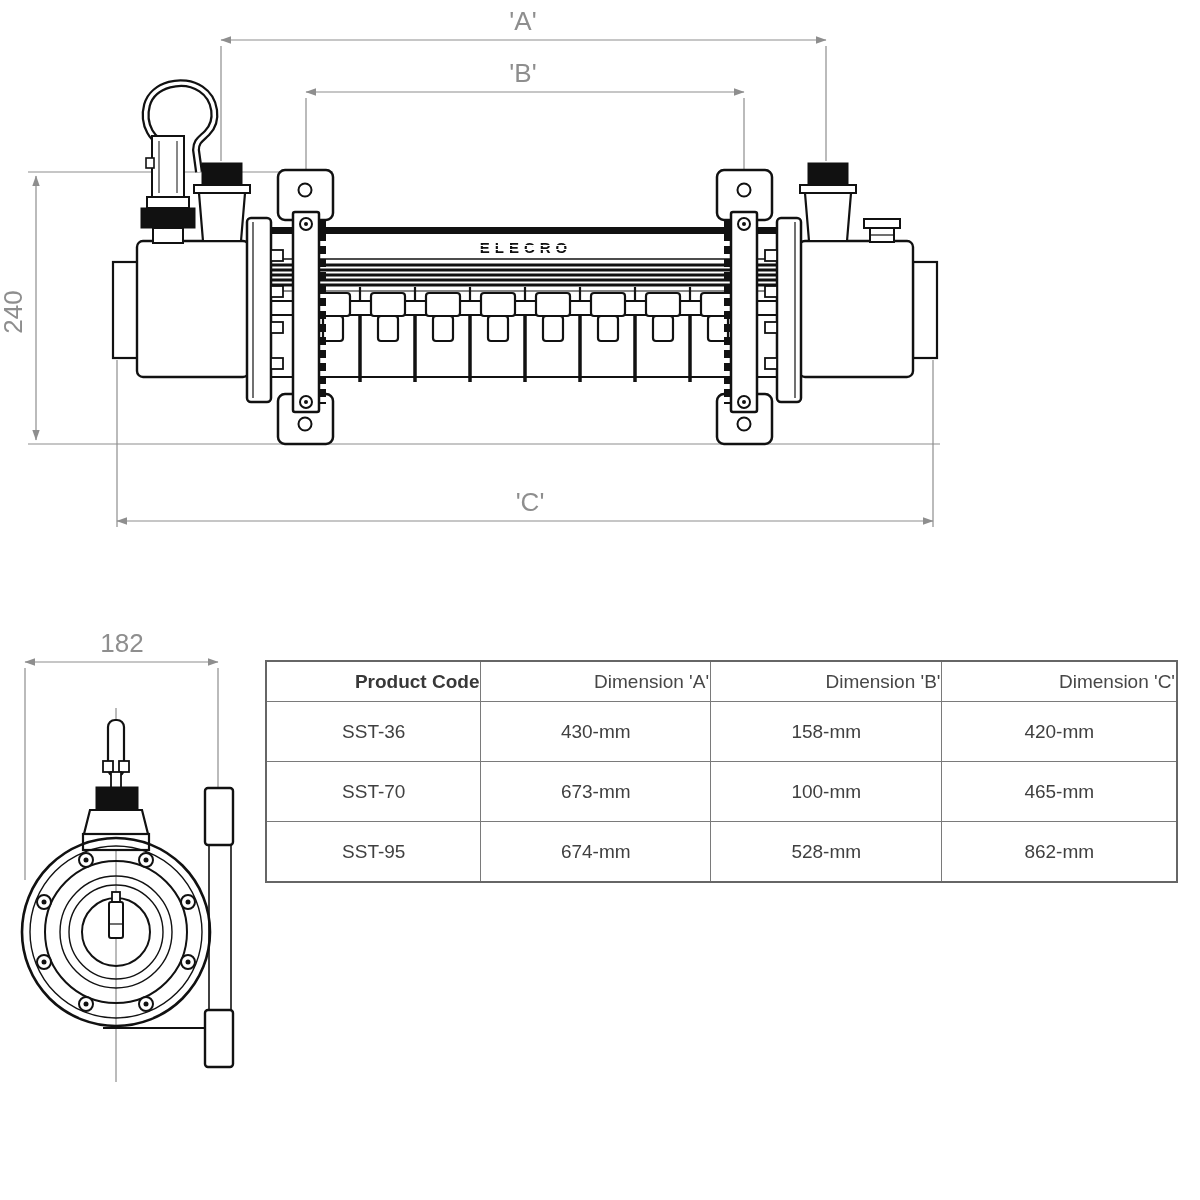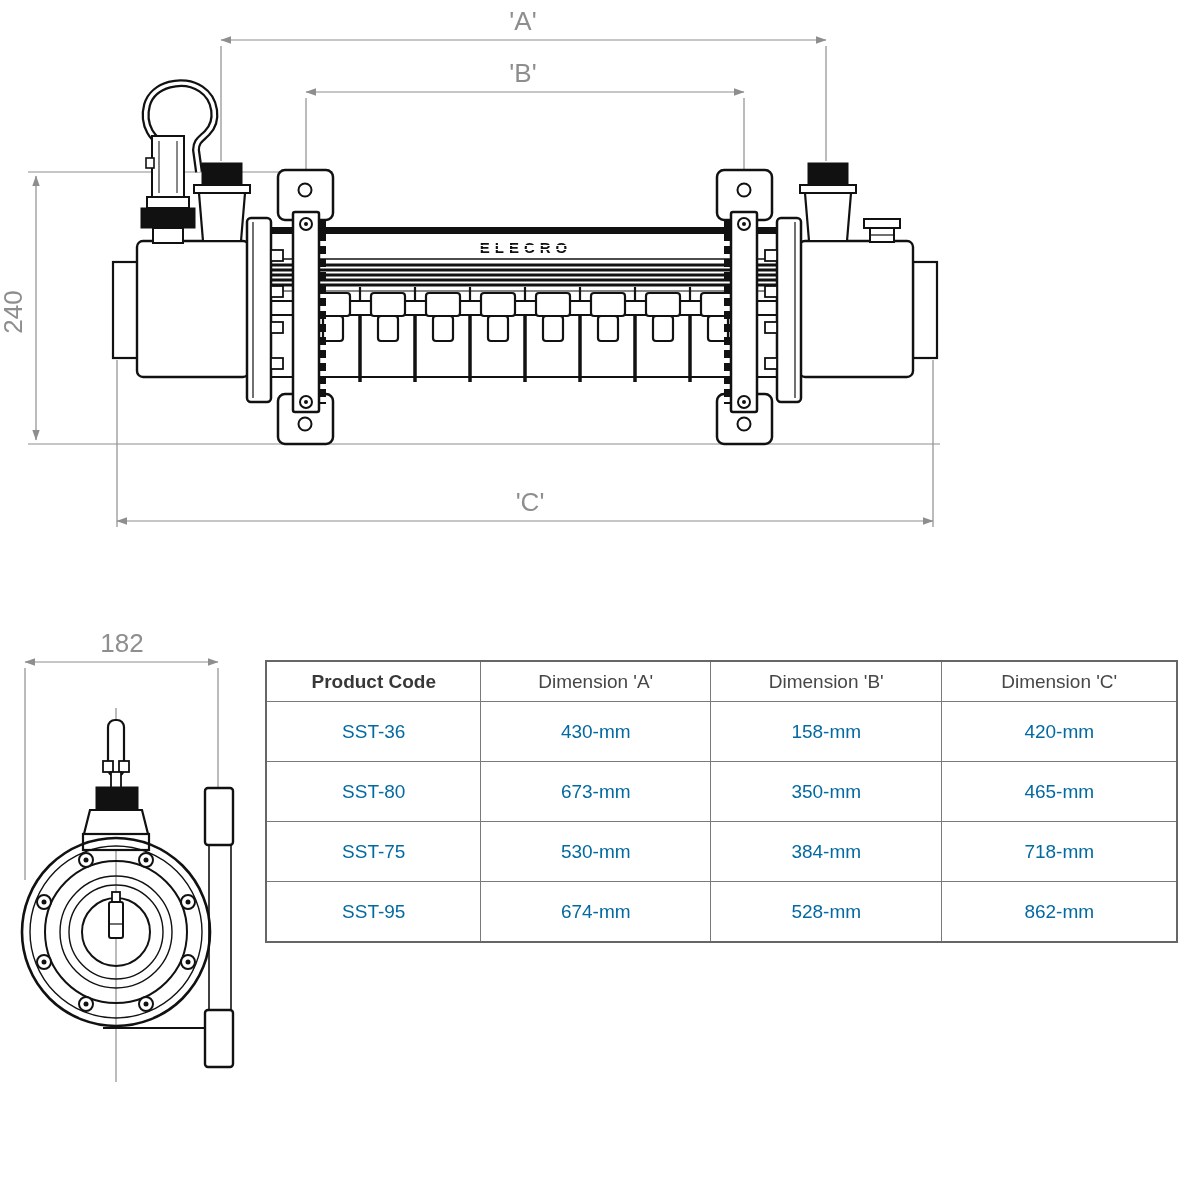--- a/index.html
+++ b/index.html
@@ -7,23 +7,23 @@
           font-family:"Liberation Sans",sans-serif;}
   svg text{font-family:"Liberation Sans",sans-serif;}
   .dimtxt{fill:#8e8e8e;font-size:26px;}
   .logo{fill:#111;font-size:15px;font-weight:bold;letter-spacing:5px;}
   #side-view{position:absolute;left:0;top:0;}
   #end-view{position:absolute;left:0;top:620px;}
   table.spec{position:absolute;left:265px;top:660px;width:913px;border-collapse:collapse;
              table-layout:fixed;background:#fff;border:2px solid #666;}
   table.spec th,table.spec td{border:1px solid #7a7a7a;text-align:center;vertical-align:middle;
              font-size:19px;}
-  table.spec th{height:37px;font-weight:normal;color:#474747;}
+  table.spec th{height:37px;font-weight:normal;color:#474747;text-align:right;}
   table.spec th.first{font-weight:bold;color:#383838;}
-  table.spec td{height:57px;color:#0369a1;}
+  table.spec td{height:57px;color:#404040;}
 </style>
 </head>
 <body>
 
 <div class="canvas">
 
   <svg id="side-view" width="960" height="570" viewBox="0 0 960 570">
     <defs>
       <marker id="arw" viewBox="0 0 10 10" refX="9.5" refY="5" markerWidth="9" markerHeight="9" orient="auto-start-reverse">
         <path d="M0,1.5 L10,5 L0,8.5 Z" fill="#8e8e8e"></path>
@@ -268,30 +268,24 @@
       </tr>
     </thead>
     <tbody>
       <tr>
         <td>SST-36</td>
         <td>430-mm</td>
         <td>158-mm</td>
         <td>420-mm</td>
       </tr>
       <tr>
-        <td>SST-80</td>
+        <td>SST-70</td>
         <td>673-mm</td>
-        <td>350-mm</td>
+        <td>100-mm</td>
         <td>465-mm</td>
-      </tr>
-      <tr>
-        <td>SST-75</td>
-        <td>530-mm</td>
-        <td>384-mm</td>
-        <td>718-mm</td>
       </tr>
       <tr>
         <td>SST-95</td>
         <td>674-mm</td>
         <td>528-mm</td>
         <td>862-mm</td>
       </tr>
     </tbody>
   </table>
 </div>

